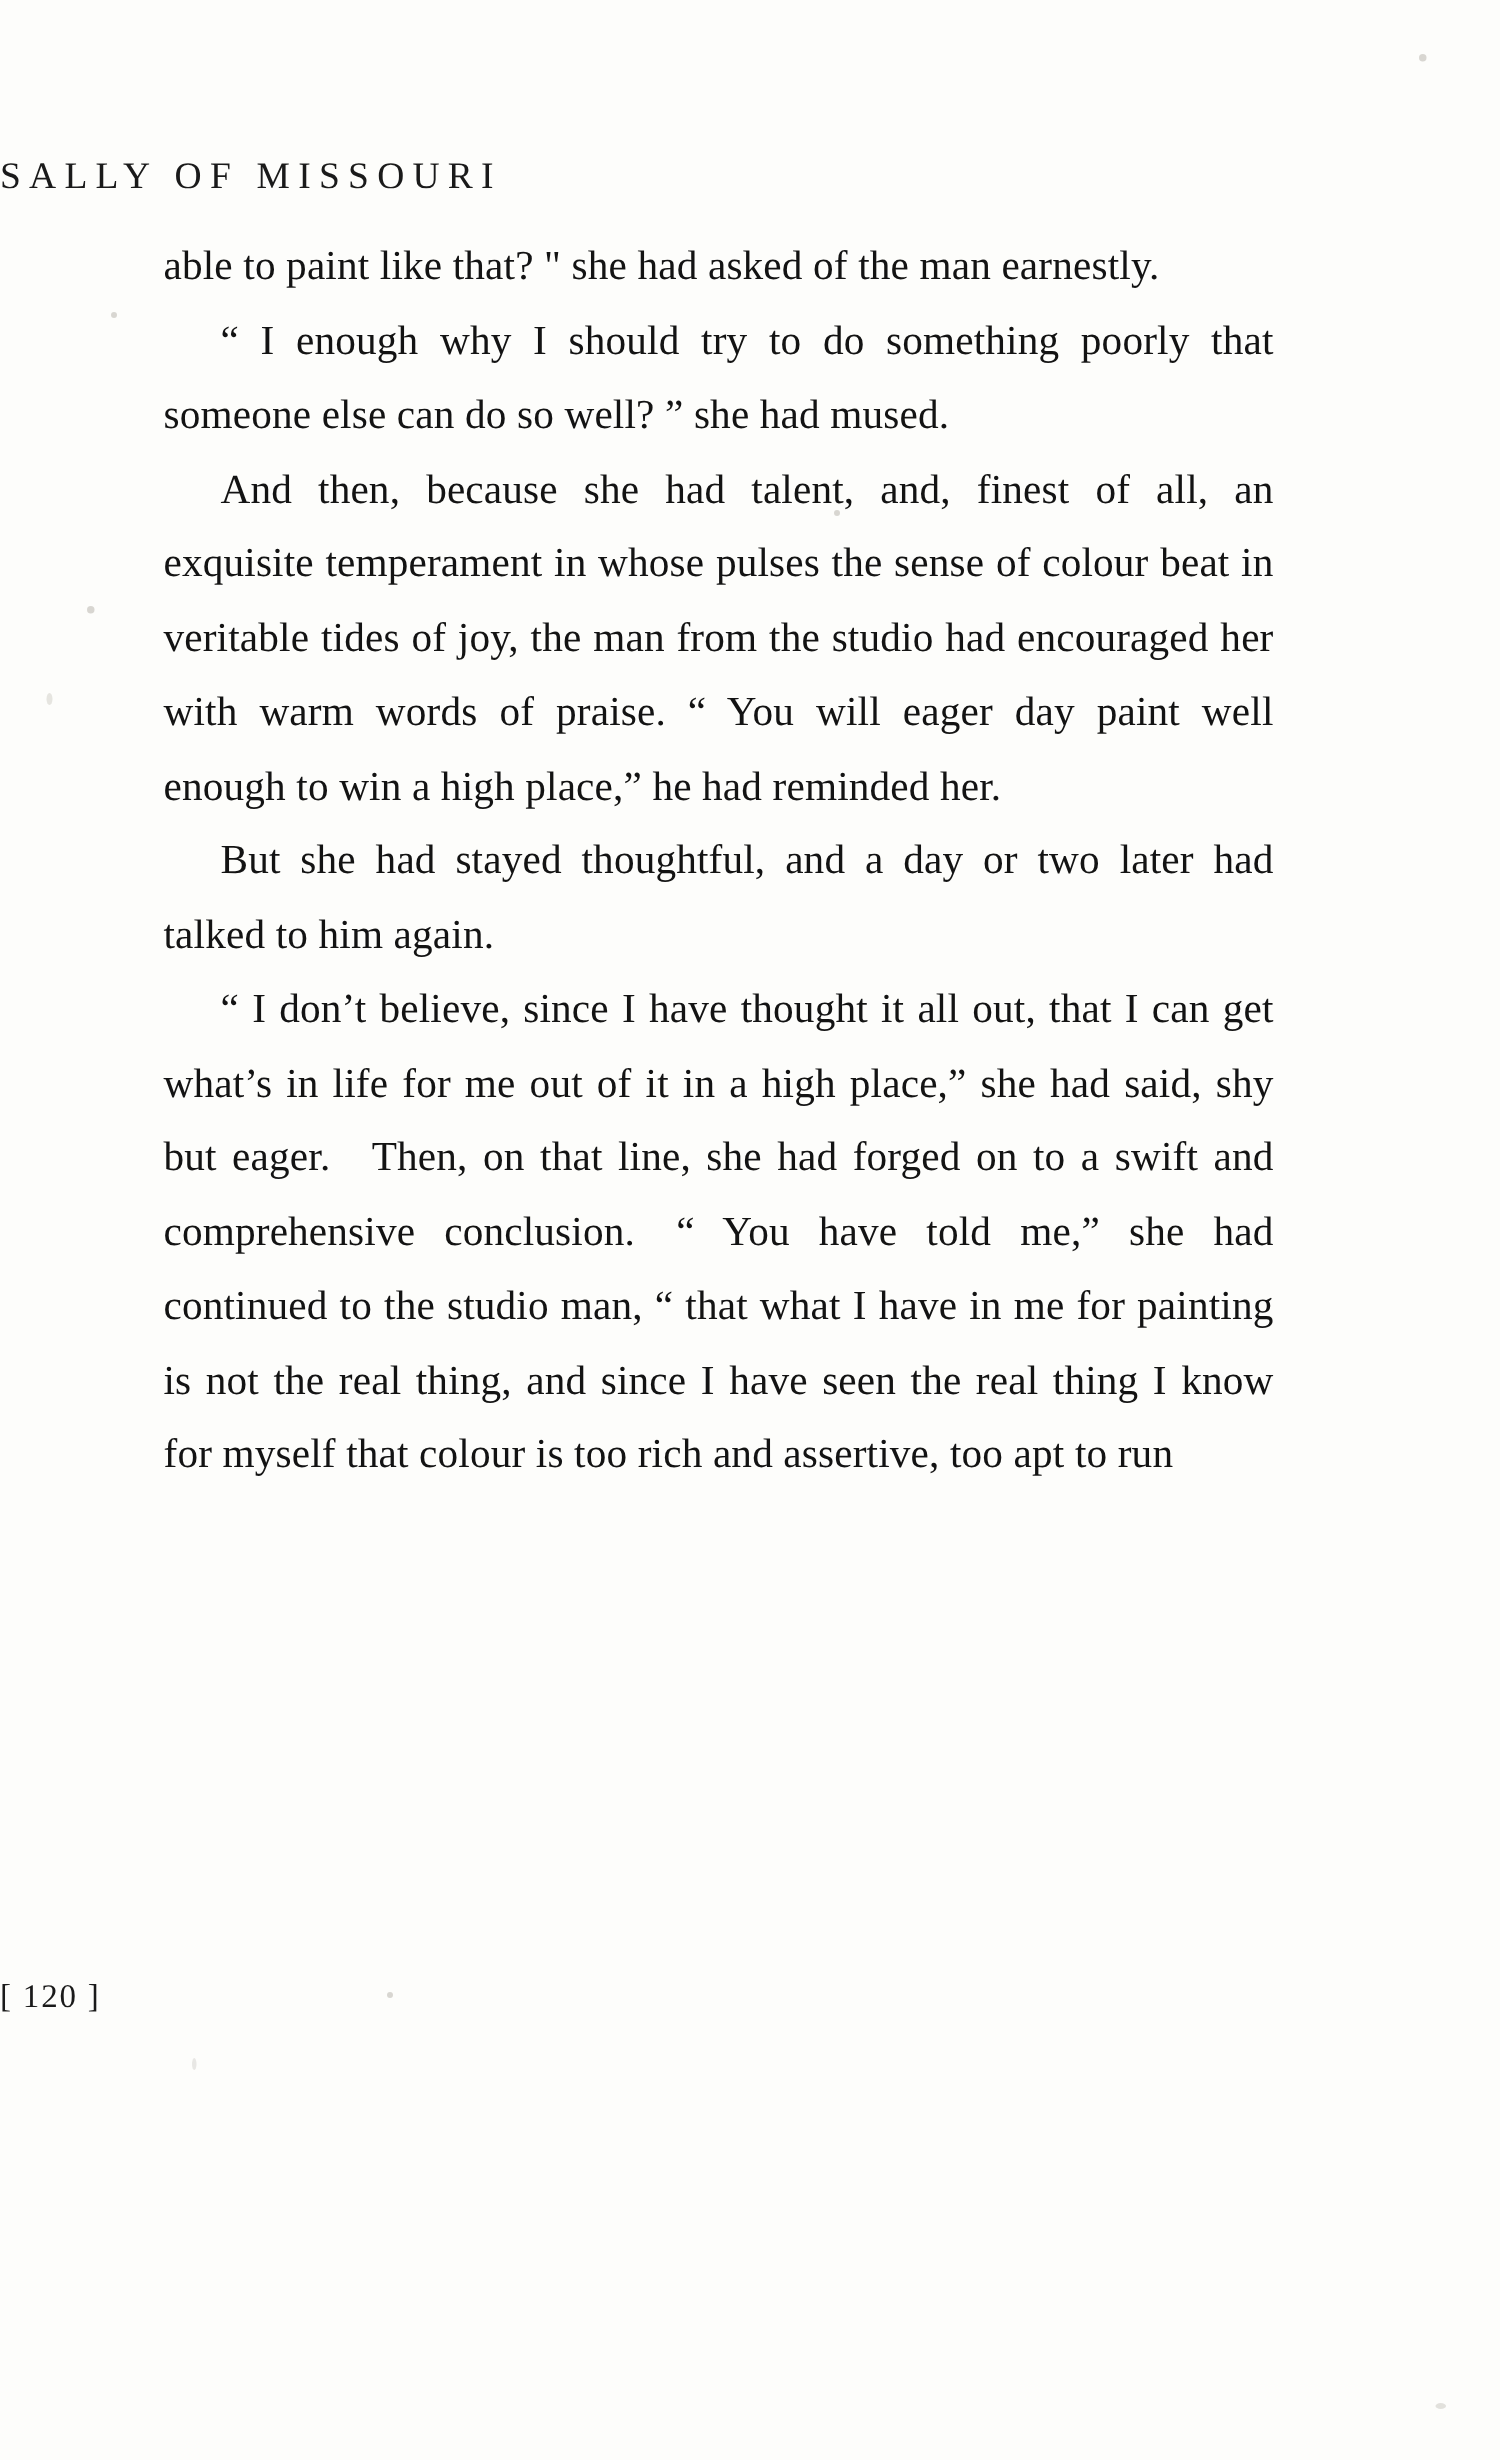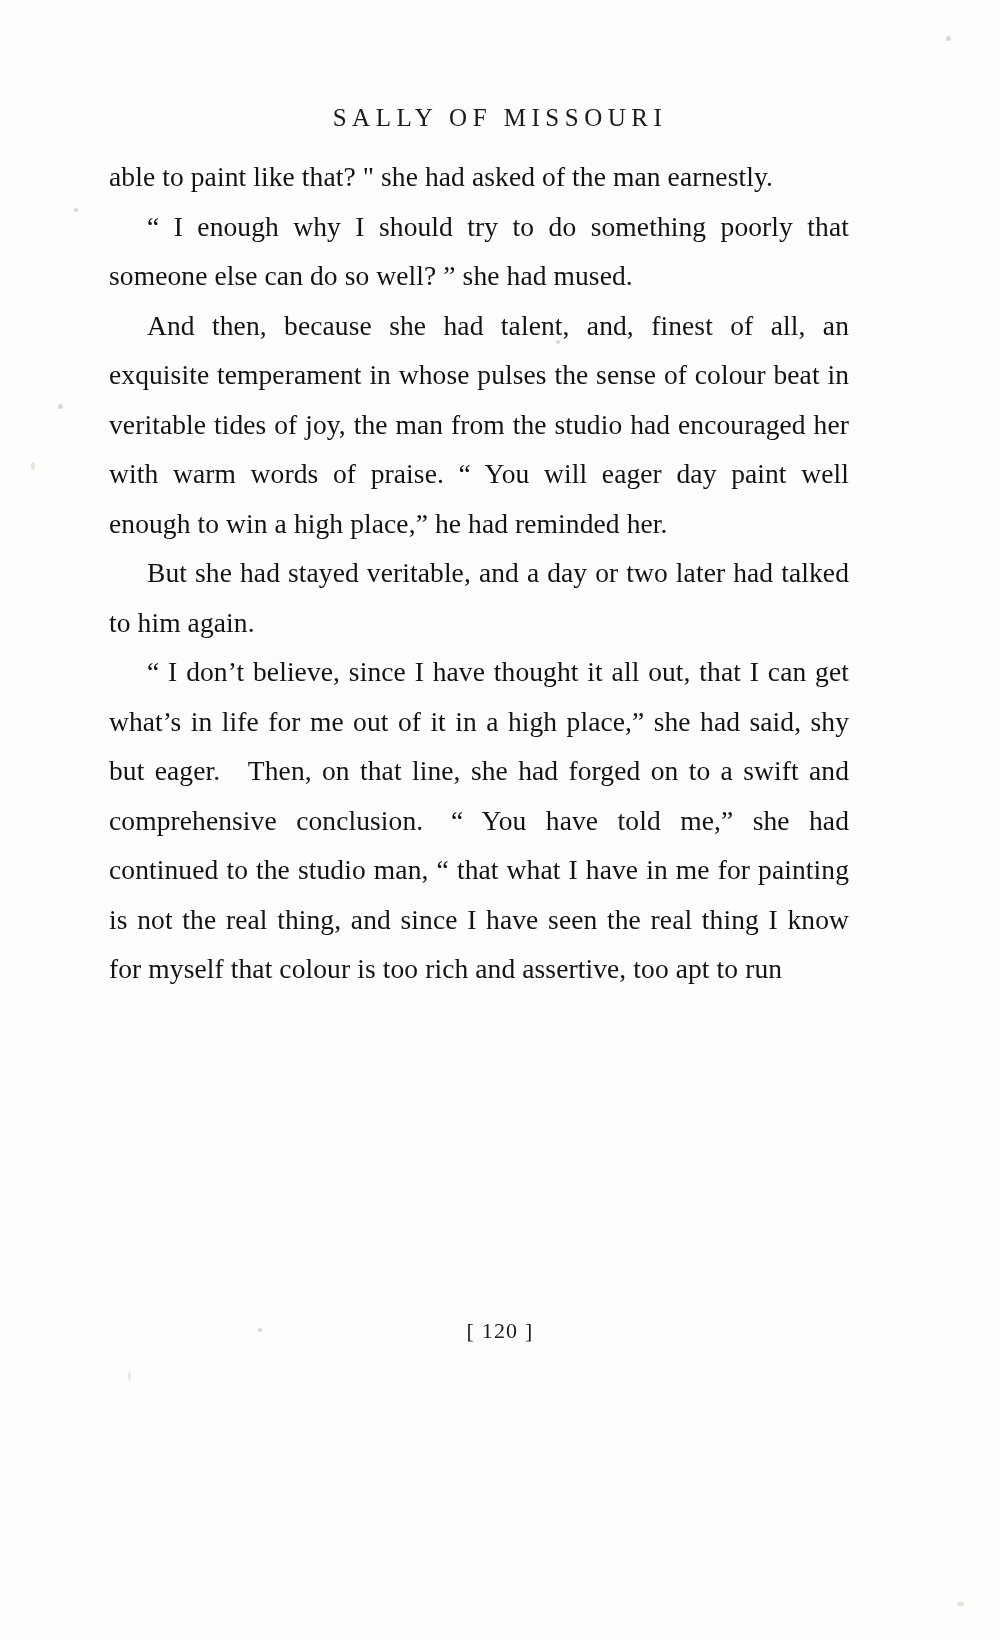--- a/index.html
+++ b/index.html
@@ -22,21 +22,20 @@
     width: 1000px;
     height: 1640px;
     background: #fdfdfb;
   }
 
   .running-head {
     position: absolute;
     top: 104px;
     left: 0;
     width: 1000px;
-    text-align: center;
     font-size: 25px;
     letter-spacing: 5.5px;
     font-family: "Liberation Serif", serif;
     color: #1a1a1a;
     font-weight: 400;
   }
 
   .text-block {
     position: absolute;
     top: 152px;
@@ -56,21 +55,21 @@
 
   .para.indent {
     text-indent: 38px;
   }
 
   .folio {
     position: absolute;
     top: 1318px;
     left: 0;
     width: 1000px;
-    text-align: center;
+    text-align: left;
     font-size: 22px;
     color: #1a1a1a;
     letter-spacing: 1.2px;
   }
 
   
   .speck {
     position: absolute;
     background: #b9b6ae;
     border-radius: 50%;
@@ -98,19 +97,19 @@
   <div class="speck s6"></div>
   <div class="speck s7"></div>
   <div class="speck s8"></div>
 
   <div class="running-head">SALLY OF MISSOURI</div>
 
   <div class="text-block">
     <p class="para">able to paint like that? " she had asked of the man earnestly.</p>
     <p class="para indent">“ I enough why I should try to do something poorly that someone else can do so well? ” she had mused.</p>
     <p class="para indent">And then, because she had talent, and, finest of all, an exquisite temperament in whose pulses the sense of colour beat in veritable tides of joy, the man from the studio had encouraged her with warm words of praise. “ You will eager day paint well enough to win a high place,” he had reminded her.</p>
-    <p class="para indent">But she had stayed veritable, and a day or two later had talked to him again.</p>
+    <p class="para indent">But she had stayed thoughtful, and a day or two later had talked to him again.</p>
     <p class="para indent">“ I don’t believe, since I have thought it all out, that I can get what’s in life for me out of it in a high place,” she had said, shy but eager. Then, on that line, she had forged on to a swift and comprehensive conclusion. “ You have told me,” she had continued to the studio man, “ that what I have in me for painting is not the real thing, and since I have seen the real thing I know for myself that colour is too rich and assertive, too apt to run</p>
   </div>
 
   <div class="folio">[ 120 ]</div>
 
 </div>
 
 </body></html>

